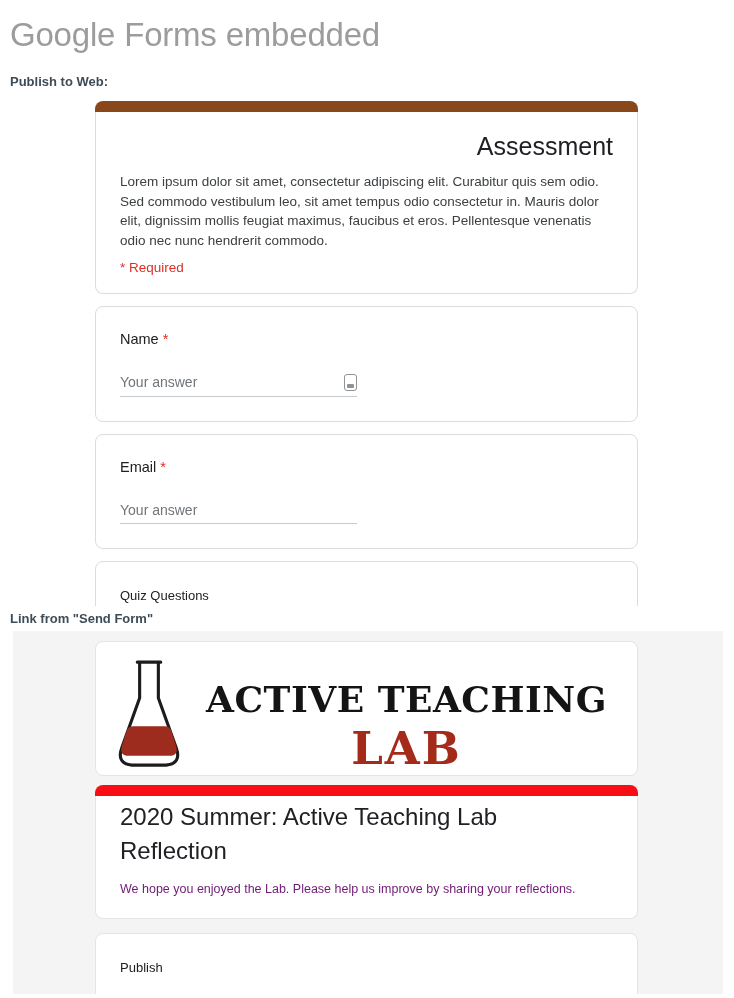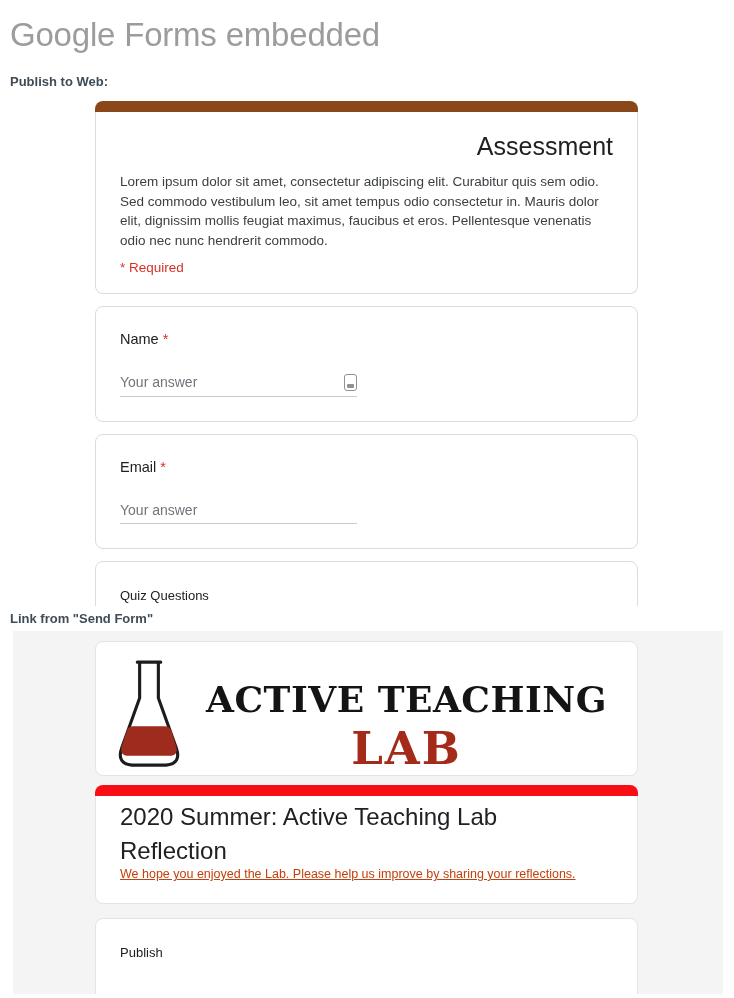--- a/index.html
+++ b/index.html
@@ -53,21 +53,21 @@
   .logo-line1 { font-family:"DejaVu Serif", serif; font-weight:700;
     font-size:36px; letter-spacing:0.5px; color:#141414; white-space:nowrap; }
   .logo-line2 { font-family:"DejaVu Serif", serif; font-weight:700;
     font-size:45px; letter-spacing:2px; margin-top:2px; }
 
   .bar2 { margin-top:9px; }
   .title-card2 { border-top:none; border-radius:0 0 8px 8px;
     border-color:#e4e4e6; padding:4px 24px 22px; }
   .form2-title { font-size:24px; font-weight:400; color:#202124;
     line-height:1.4; max-width:460px; }
-  .form2-desc { font-size:12.5px; color:#c2410c;text-decoration:underline; }
+  .form2-desc { margin-top:15px; font-size:12.5px; color:#701a75; }
 
   .session-card { margin-top:14px; padding:26px 24px; height:120px;
     border-color:#e4e4e6; }
 </style>
 </head>
 <body>
 
 <h1 class="page-title">Google Forms embedded</h1>
 
 <div class="section-label">Publish to Web:</div>

